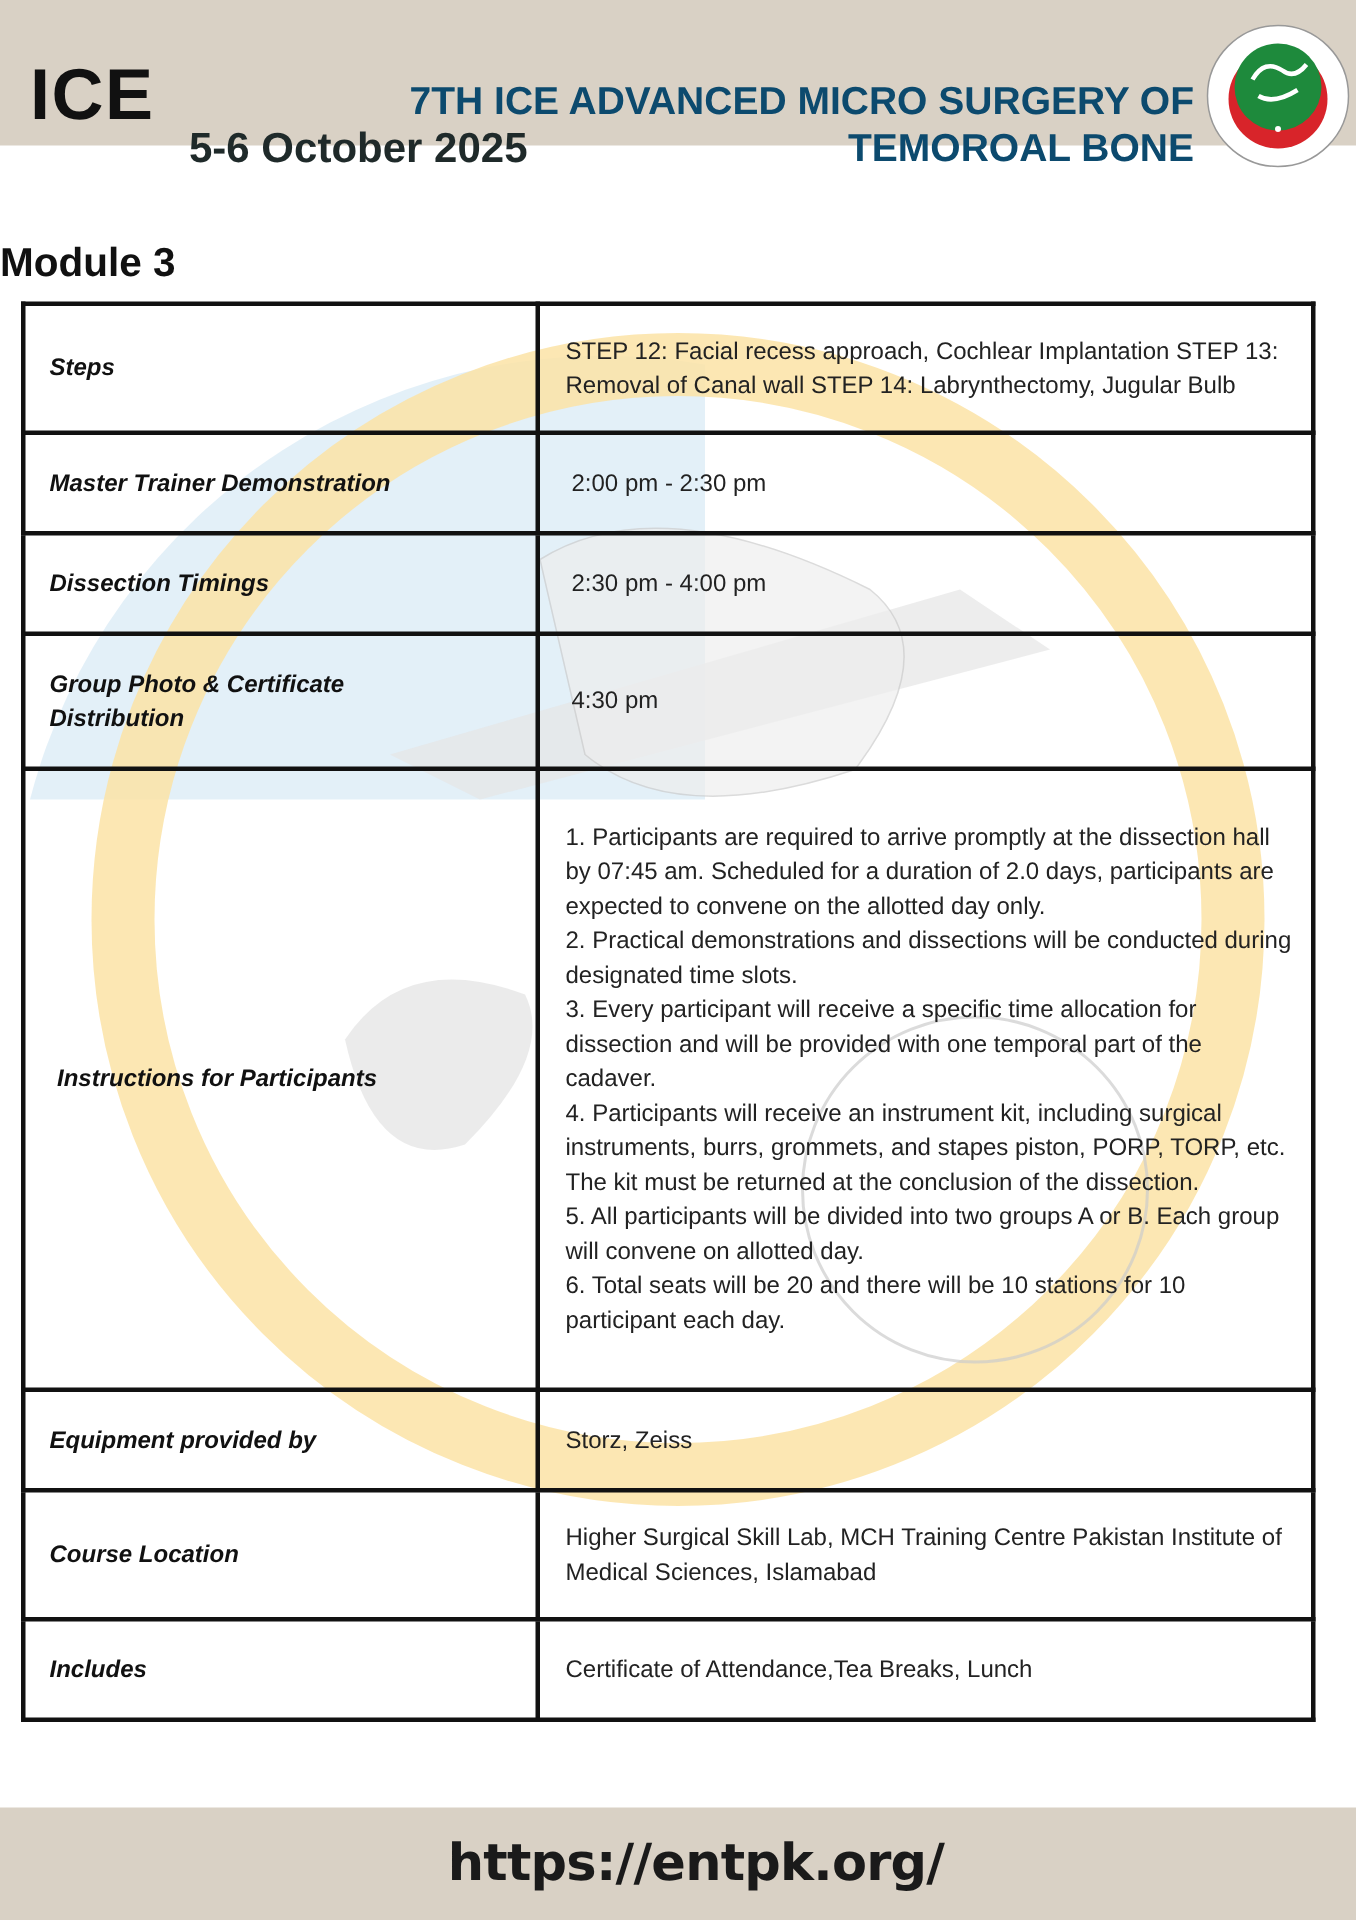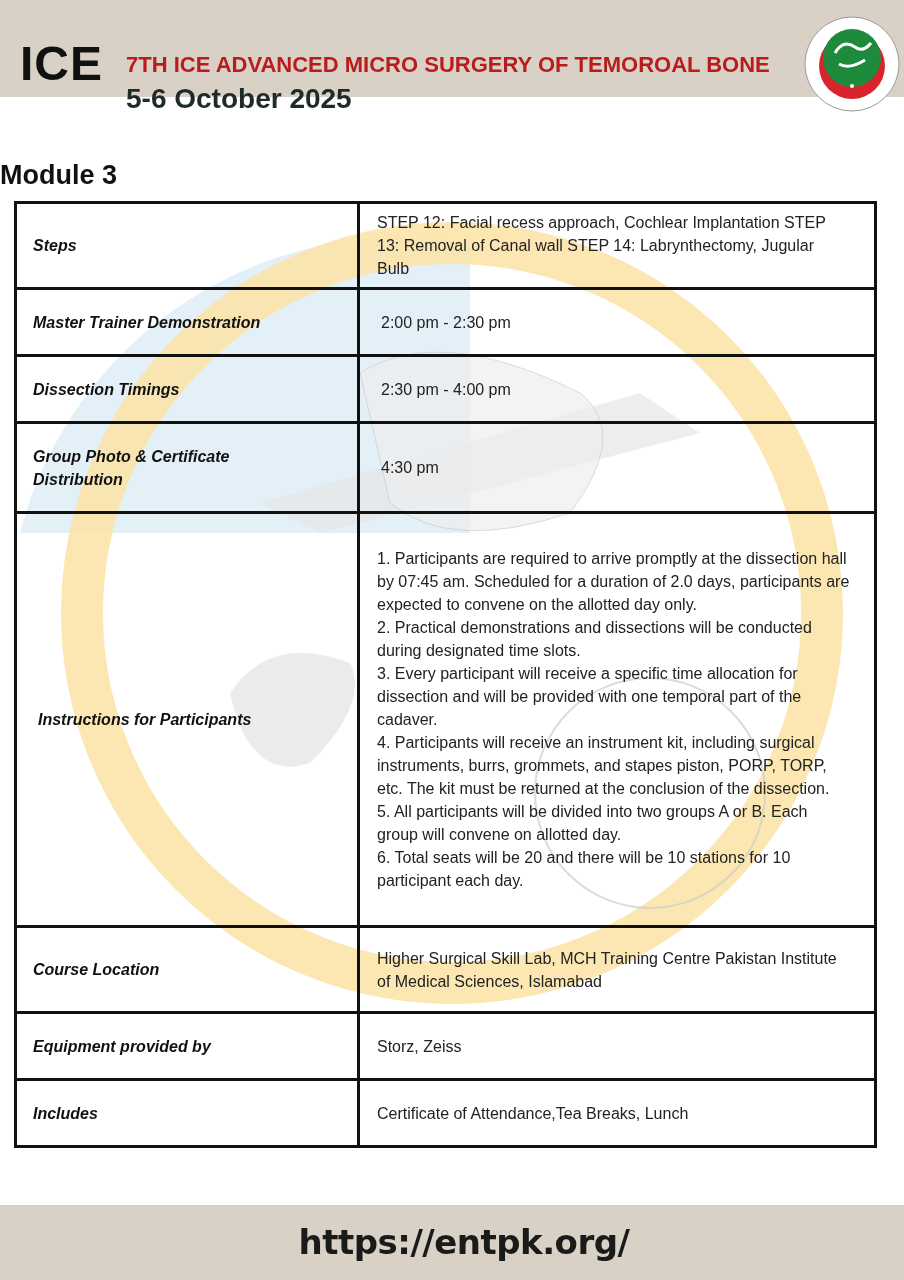--- a/index.html
+++ b/index.html
@@ -1,27 +1,27 @@
 <!DOCTYPE html>
 <html><head>
 <meta charset="utf-8">
 <style>
   html, body { margin:0; padding:0; }
   body { width:904px; height:1280px; position:relative; overflow:hidden; background:#ffffff; font-family:"Liberation Sans", sans-serif; color:#111; }
   .header { position:absolute; left:0; top:0; width:904px; height:97px; background:#d9d1c5; }
   .ice { position:absolute; left:20px; top:36px; font-size:48px; font-weight:bold; letter-spacing:1px; color:#111; }
-  .title { position:absolute; left:126px; top:52px; width:670px; text-align:left; font-size:22px; font-weight:bold; color:#b91c1c; }
+  .title { position:absolute; left:126px; top:52px; width:670px; text-align:right; font-size:26px; font-weight:bold; color:#0c4a6e; }
   .date { position:absolute; left:126px; top:83px; width:670px; text-align:left; font-size:28px; font-weight:bold; color:#1f2a2a; }
   .logo { position:absolute; left:803px; top:8px; width:98px; height:112px; }
   .bg-wrap { position:absolute; left:0; top:133px; width:904px; height:1072px; overflow:hidden; }
   .module { position:absolute; left:0; top:160px; width:890px; font-size:27px; font-weight:bold; color:#111; }
   table.info { position:absolute; left:14px; top:201px; width:863px; border-collapse:collapse; }
   table.info td { border:3px solid #111; vertical-align:middle; font-size:16px; line-height:23px; }
   td.label { width:284px; padding:0 0 0 16px; font-weight:bold; color:#111;font-style:italic; }
-  td.value { padding:0 24px 0 17px; color:#222;margin-top:25px; }
+  td.value { padding:0 12px 0 17px; color:#222;margin-top:25px; }
   .footer { position:absolute; left:0; top:1205px; width:904px; height:75px; background:#d9d1c5; }
   .url { position:absolute; left:12px; top:1222px; width:904px; text-align:center; font-size:34px; font-weight:bold; color:#1a1a1a; font-family:"DejaVu Sans", sans-serif; letter-spacing:-0.5px; }
   .instr p { margin:0; }
 </style>
 </head>
 <body>
 
 <div class="header">
   <div class="ice">ICE</div>
   <div class="title">7TH ICE ADVANCED MICRO SURGERY OF TEMOROAL BONE</div>
@@ -70,27 +70,27 @@
     <td class="label" style="padding-left:21px">Instructions for Participants</td>
     <td class="value instr">
       <p>1. Participants are required to arrive promptly at the dissection hall by 07:45 am. Scheduled for a duration of 2.0 days, participants are expected to convene on the allotted day only.</p>
       <p>2. Practical demonstrations and dissections will be conducted during designated time slots.</p>
       <p>3. Every participant will receive a specific time allocation for dissection and will be provided with one temporal part of the cadaver.</p>
       <p>4. Participants will receive an instrument kit, including surgical instruments, burrs, grommets, and stapes piston, PORP, TORP, etc. The kit must be returned at the conclusion of the dissection.</p>
       <p>5. All participants will be divided into two groups A or B. Each group will convene on allotted day.</p>
       <p>6. Total seats will be 20 and there will be 10 stations for 10 participant each day.</p>
     </td>
   </tr>
+  <tr style="height:67px">
+    <td class="label">Equipment provided by</td>
+    <td class="value">Storz, Zeiss</td>
+  </tr>
   <tr style="height:86px">
     <td class="label">Course Location</td>
     <td class="value">Higher Surgical Skill Lab, MCH Training Centre Pakistan Institute of Medical Sciences, Islamabad</td>
-  </tr>
-  <tr style="height:67px">
-    <td class="label">Equipment provided by</td>
-    <td class="value">Storz, Zeiss</td>
   </tr>
   <tr style="height:67px">
     <td class="label">Includes</td>
     <td class="value">Certificate of Attendance,Tea Breaks, Lunch</td>
   </tr>
 </tbody>
   </table>
 
 <div class="footer"></div>
 <div class="url">https://entpk.org/</div>

